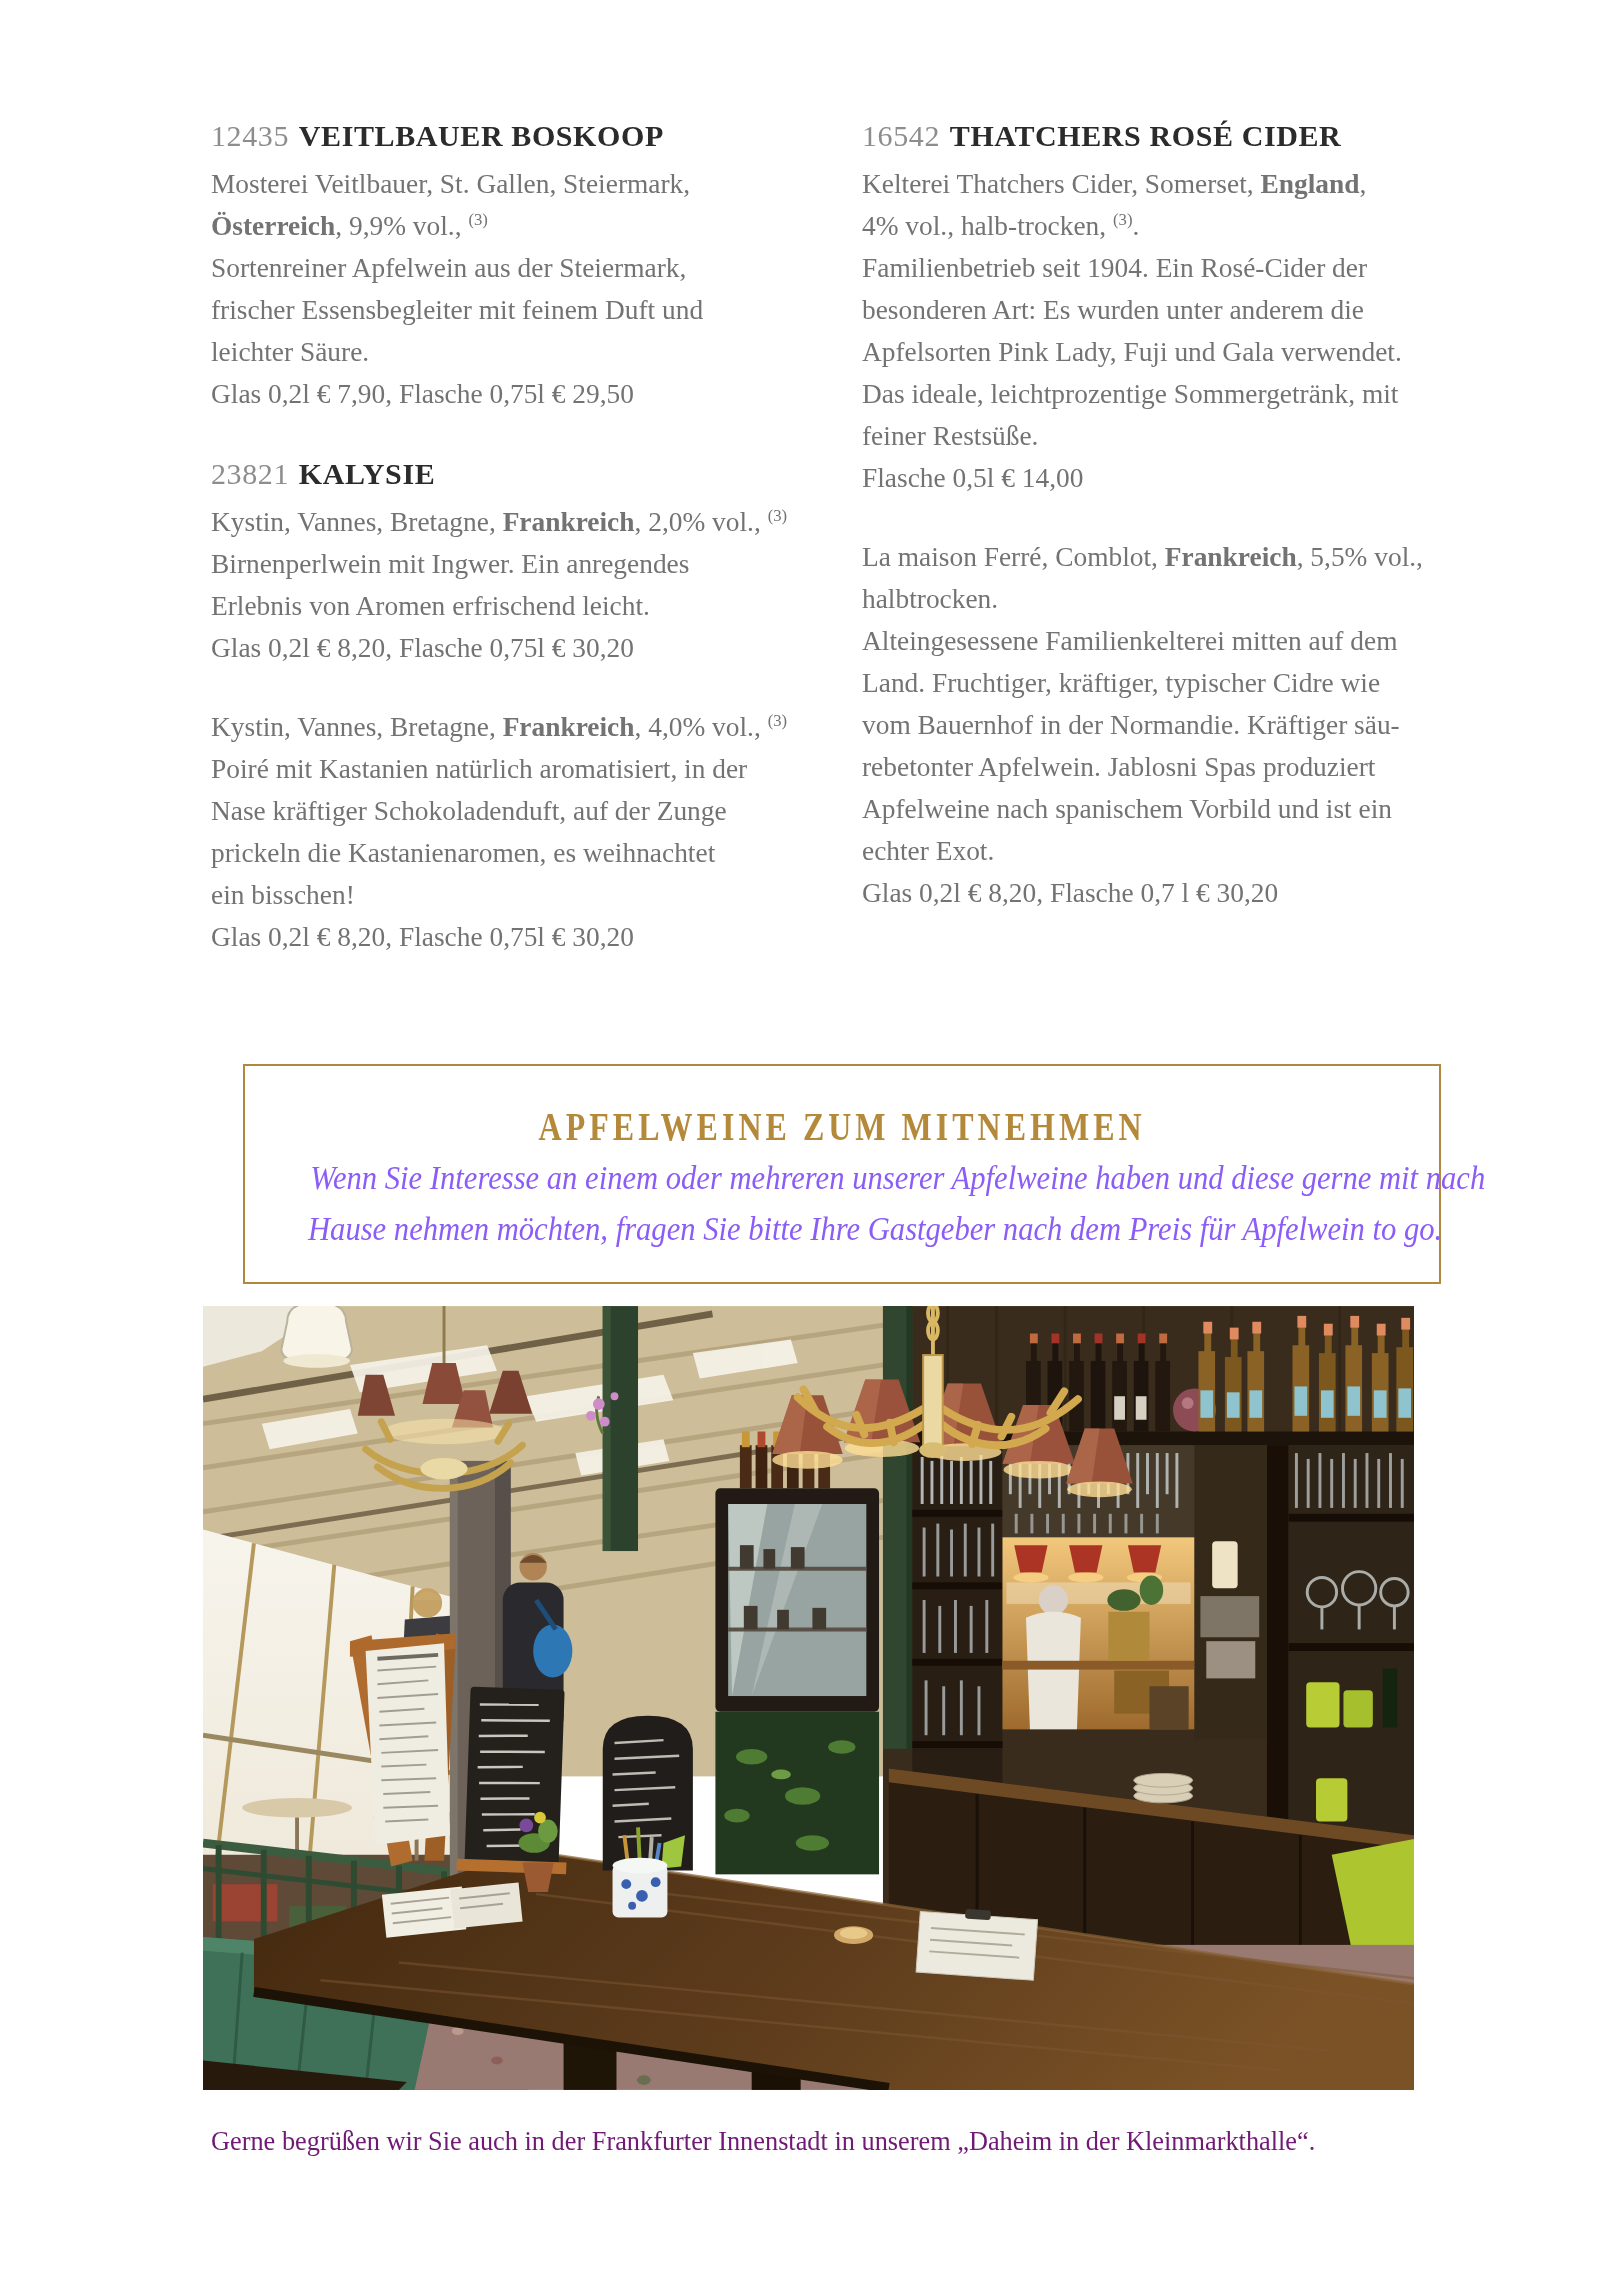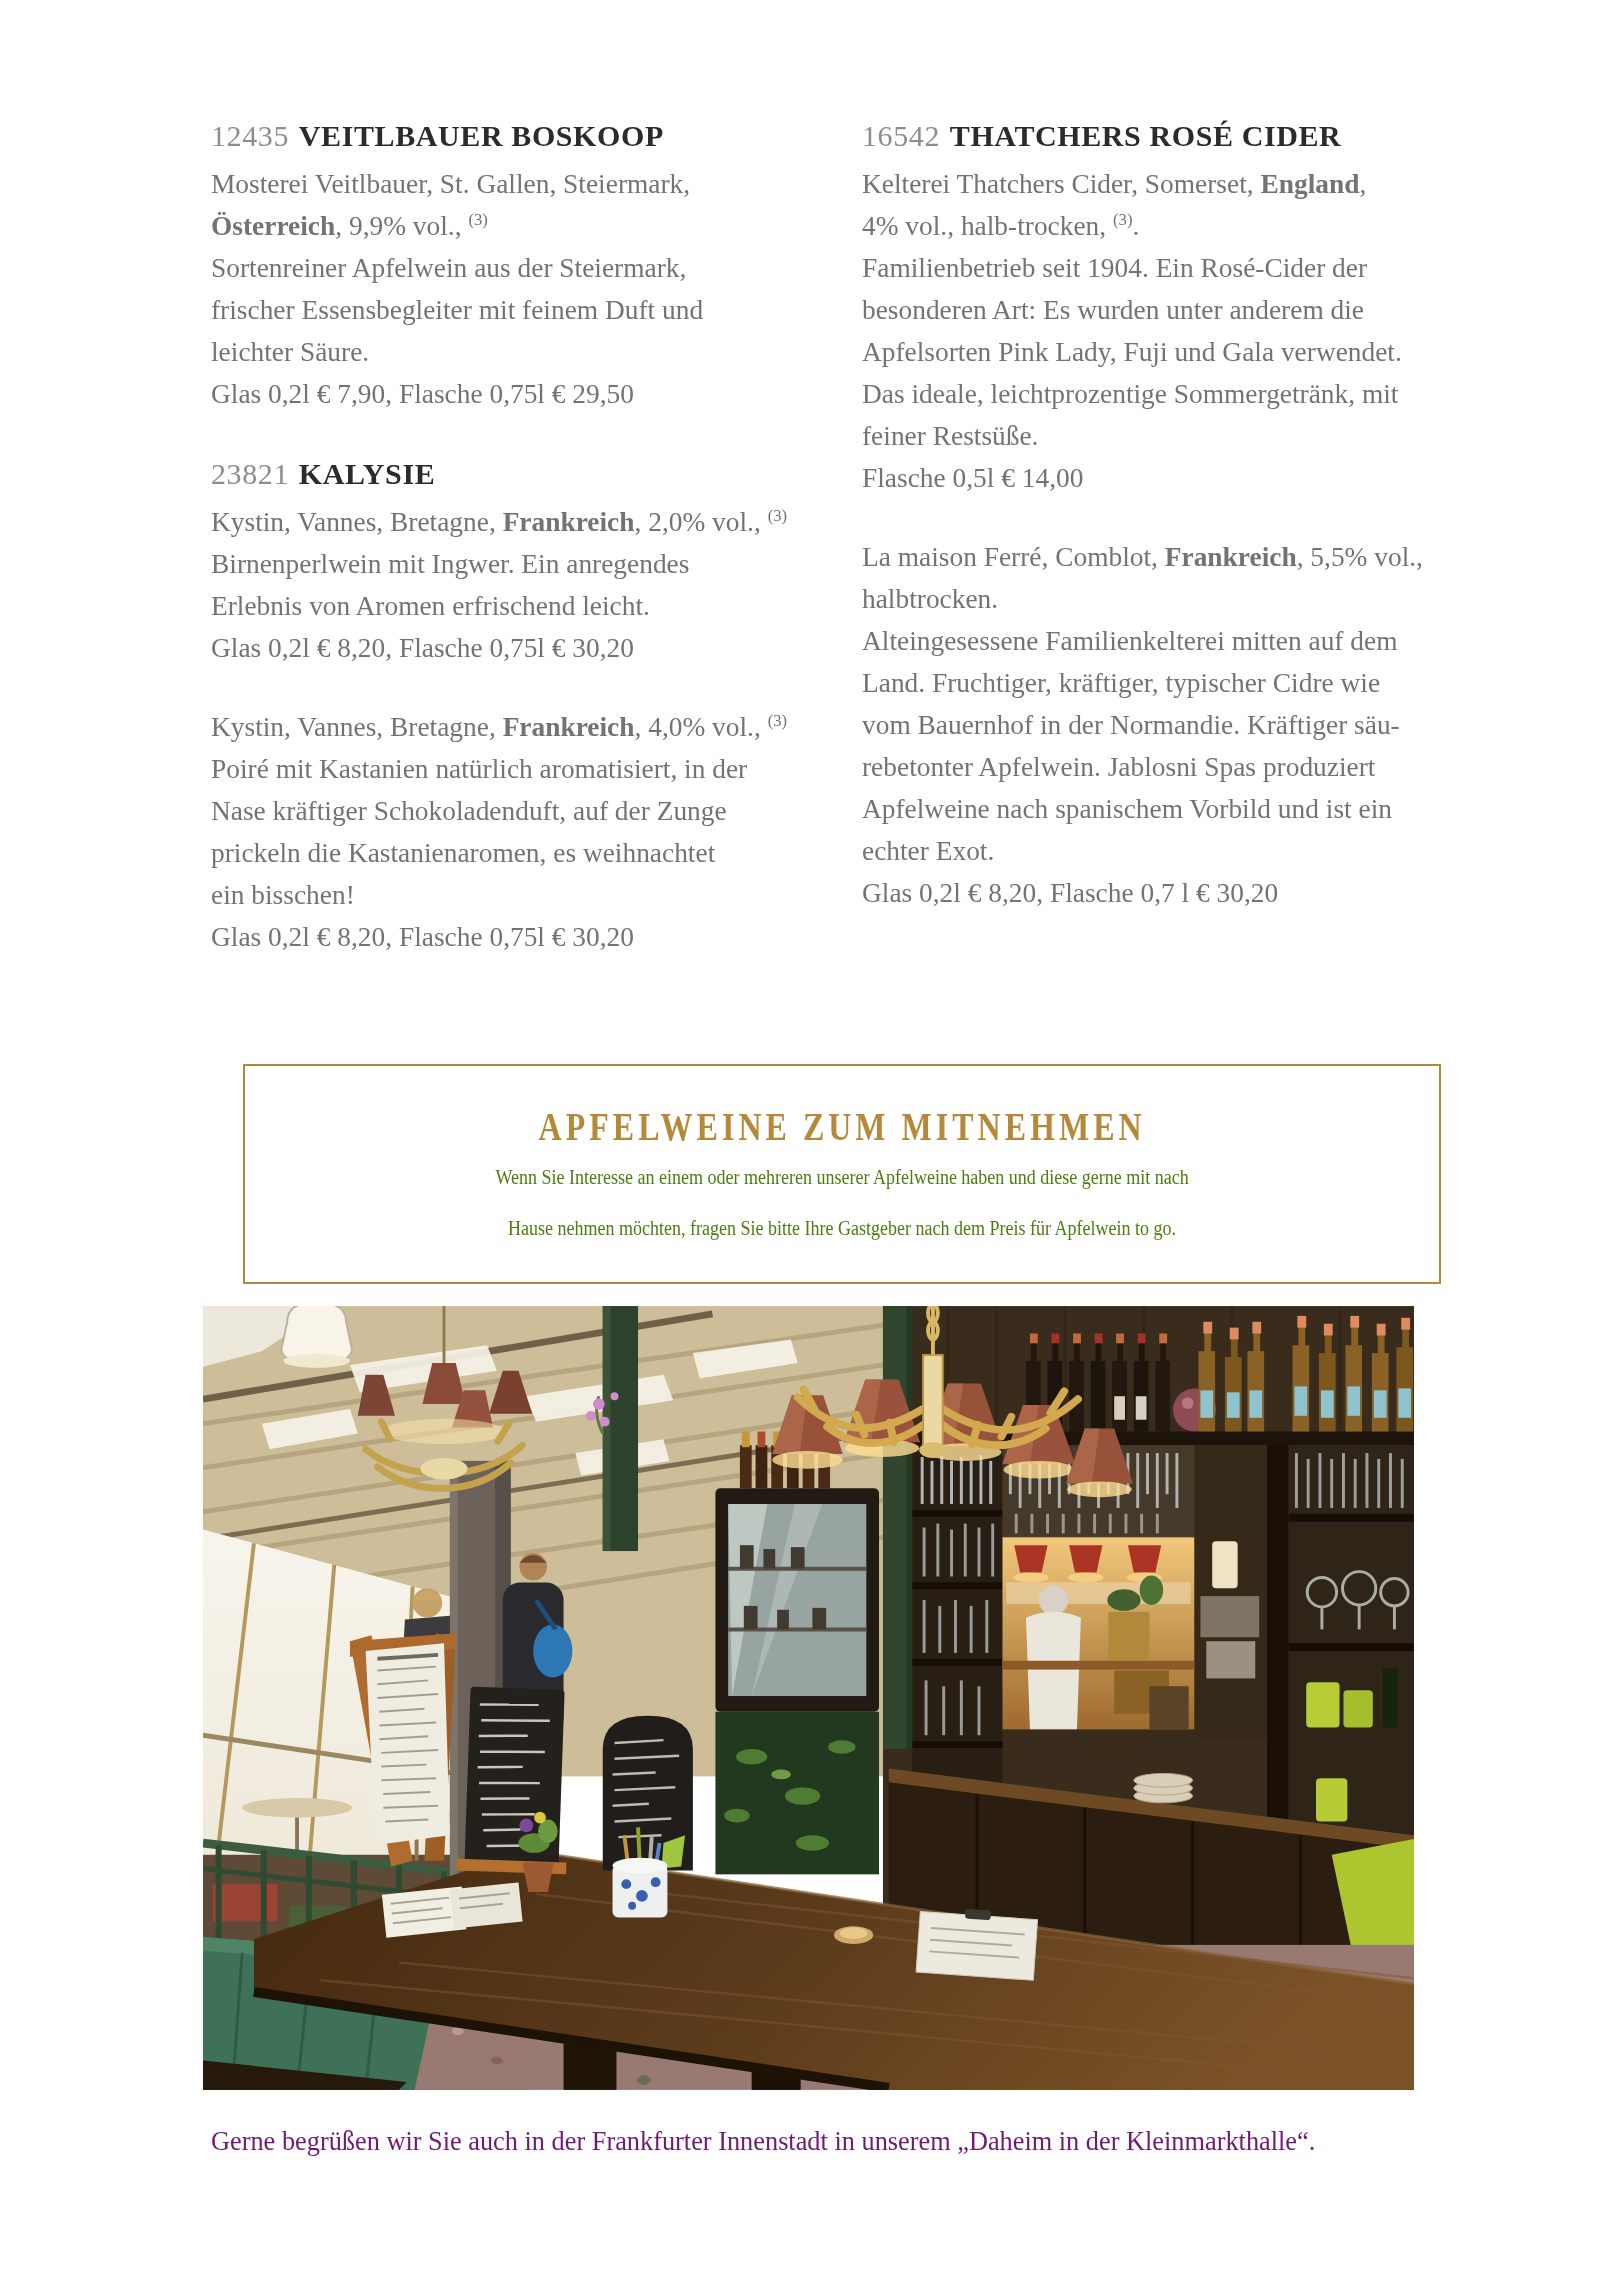--- a/index.html
+++ b/index.html
@@ -13,21 +13,21 @@
                  letter-spacing:0.6px;margin-bottom:5.9px;white-space:nowrap;}
   .entry-number{color:#8d8d8d;font-weight:400;margin-right:9.8px;}
   .entry-line{font-size:27.4px;line-height:42px;white-space:nowrap;color:#737373;}
   .entry-line b{font-weight:700;}
   .entry-line sup{font-size:16.7px;line-height:0;}
   .promo-box{position:absolute;left:211px;top:1064px;width:1198px;height:220px;
              border:2.9px solid #b1893e;box-sizing:border-box;text-align:center;padding-top:35px;margin-left:32px;}
   .promo-title{font-size:39px;line-height:51px;color:#b5893a;font-weight:700;}
   .promo-title .cond{display:inline-block;transform:scaleX(0.82);transform-origin:center;
                      letter-spacing:4.9px;white-space:nowrap;}
-  .promo-line{font-size:20px;line-height:51px;color:#4d7c0f;}
+  .promo-line{font-size:34px;line-height:51px;color:#8b5cf6;font-style:italic;}
   .promo-line .cond{display:inline-block;transform:scaleX(0.9);transform-origin:center;white-space:nowrap;}
   .photo{position:absolute;left:203px;top:1306px;width:1211px;height:784px;overflow:hidden;}
   .caption{position:absolute;left:211px;top:2125px;width:1206px;font-size:28px;color:#701a75;}
   .caption .cond{display:inline-block;transform:scaleX(0.94);transform-origin:left center;white-space:nowrap;}
   .page-number{position:absolute;left:0;right:210px;top:2207px;text-align:center;font-size:26.5px;color:#1f1f1f;}
 </style>
 </head>
 <body>
 
 <div class="page">

